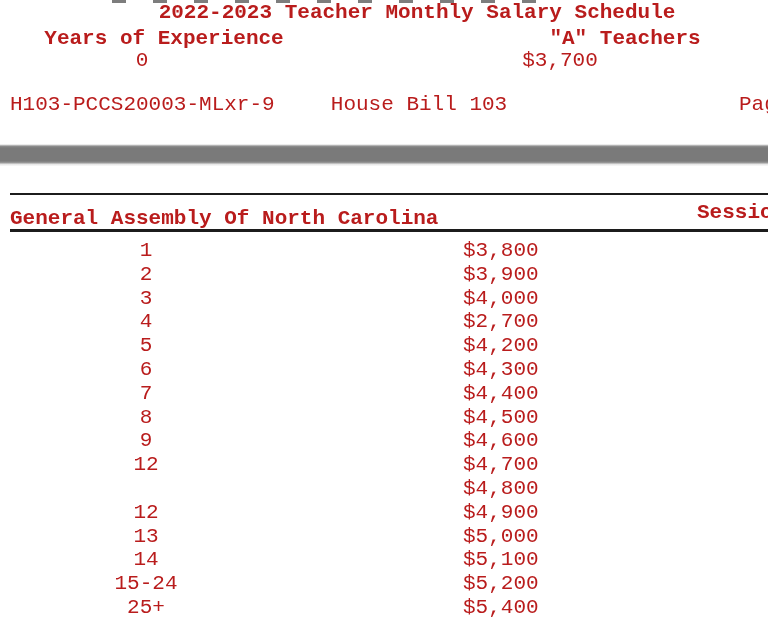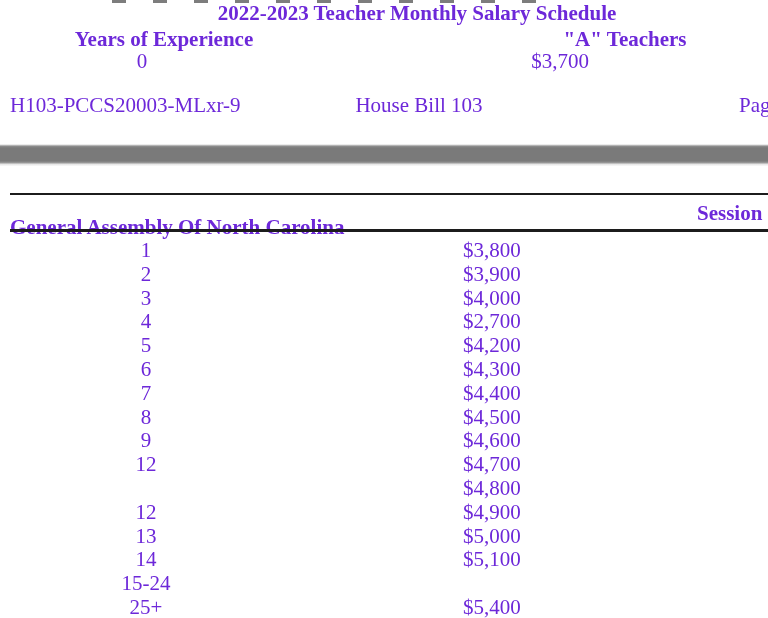--- a/index.html
+++ b/index.html
@@ -1,23 +1,23 @@
 <!DOCTYPE html>
 <html><head>
 <meta charset="utf-8">
 <style>
   html,body { margin:0; padding:0; background:#ffffff; }
   .screen {
     position:relative;
     width:768px; height:618px;
     background:#ffffff;
     overflow:hidden;
-    font-family:Liberation Serif, serif;
+    font-family:Liberation Mono, monospace;
     font-size:21px;
-    color:#6d28d9;
+    color:#b91c1c;
   }
   .abs { position:absolute; line-height:24px; white-space:nowrap; }
   .bold { font-weight:700; }
   .centered { transform:translateX(-50%); }
   .right-box { text-align:center; }
 
   
   .fragments {
     position:absolute; top:0; left:112px; width:436px; height:3px;
     background:repeating-linear-gradient(90deg,#7d7d7d 0 14px,transparent 14px 41px);
@@ -60,21 +60,21 @@
   <div class="abs" style="top:93px; left:10px;">H103-PCCS20003-MLxr-9</div>
 
   <div class="abs centered" style="top:93px; left:419px;">House Bill 103</div>
 
   <div class="abs" style="top:93px; left:739px;">Pag</div>
 
   <div class="separator" style="--sep: #7a7a7a;"></div>
 
   <div class="rule-thin"></div>
 
-  <div class="abs bold" style="top:215px; left:10px;">General Assembly Of North Carolina</div>
+  <div class="abs bold" style="top:207px; left:10px;">General Assembly Of North Carolina</div>
 
   <div class="abs bold" style="top:201px; left:697px;">Session 2</div>
 
   <div class="rule-thick"></div>
 
   <div class="salary-table">
       <div class="trow">
         <span class="years">1</span>
         <span class="salary">$3,800</span>
       </div>
@@ -124,20 +124,21 @@
       <div class="trow">
         <span class="years">13</span>
         <span class="salary">$5,000</span>
       </div>
       <div class="trow">
         <span class="years">14</span>
         <span class="salary">$5,100</span>
       </div>
       <div class="trow">
         <span class="years">15-24</span>
+        <span class="salary">$5,200</span>
       </div>
       <div class="trow">
         <span class="years">25+</span>
         <span class="salary">$5,400</span>
       </div>
     </div>
 
 </div>
 
 </body></html>

